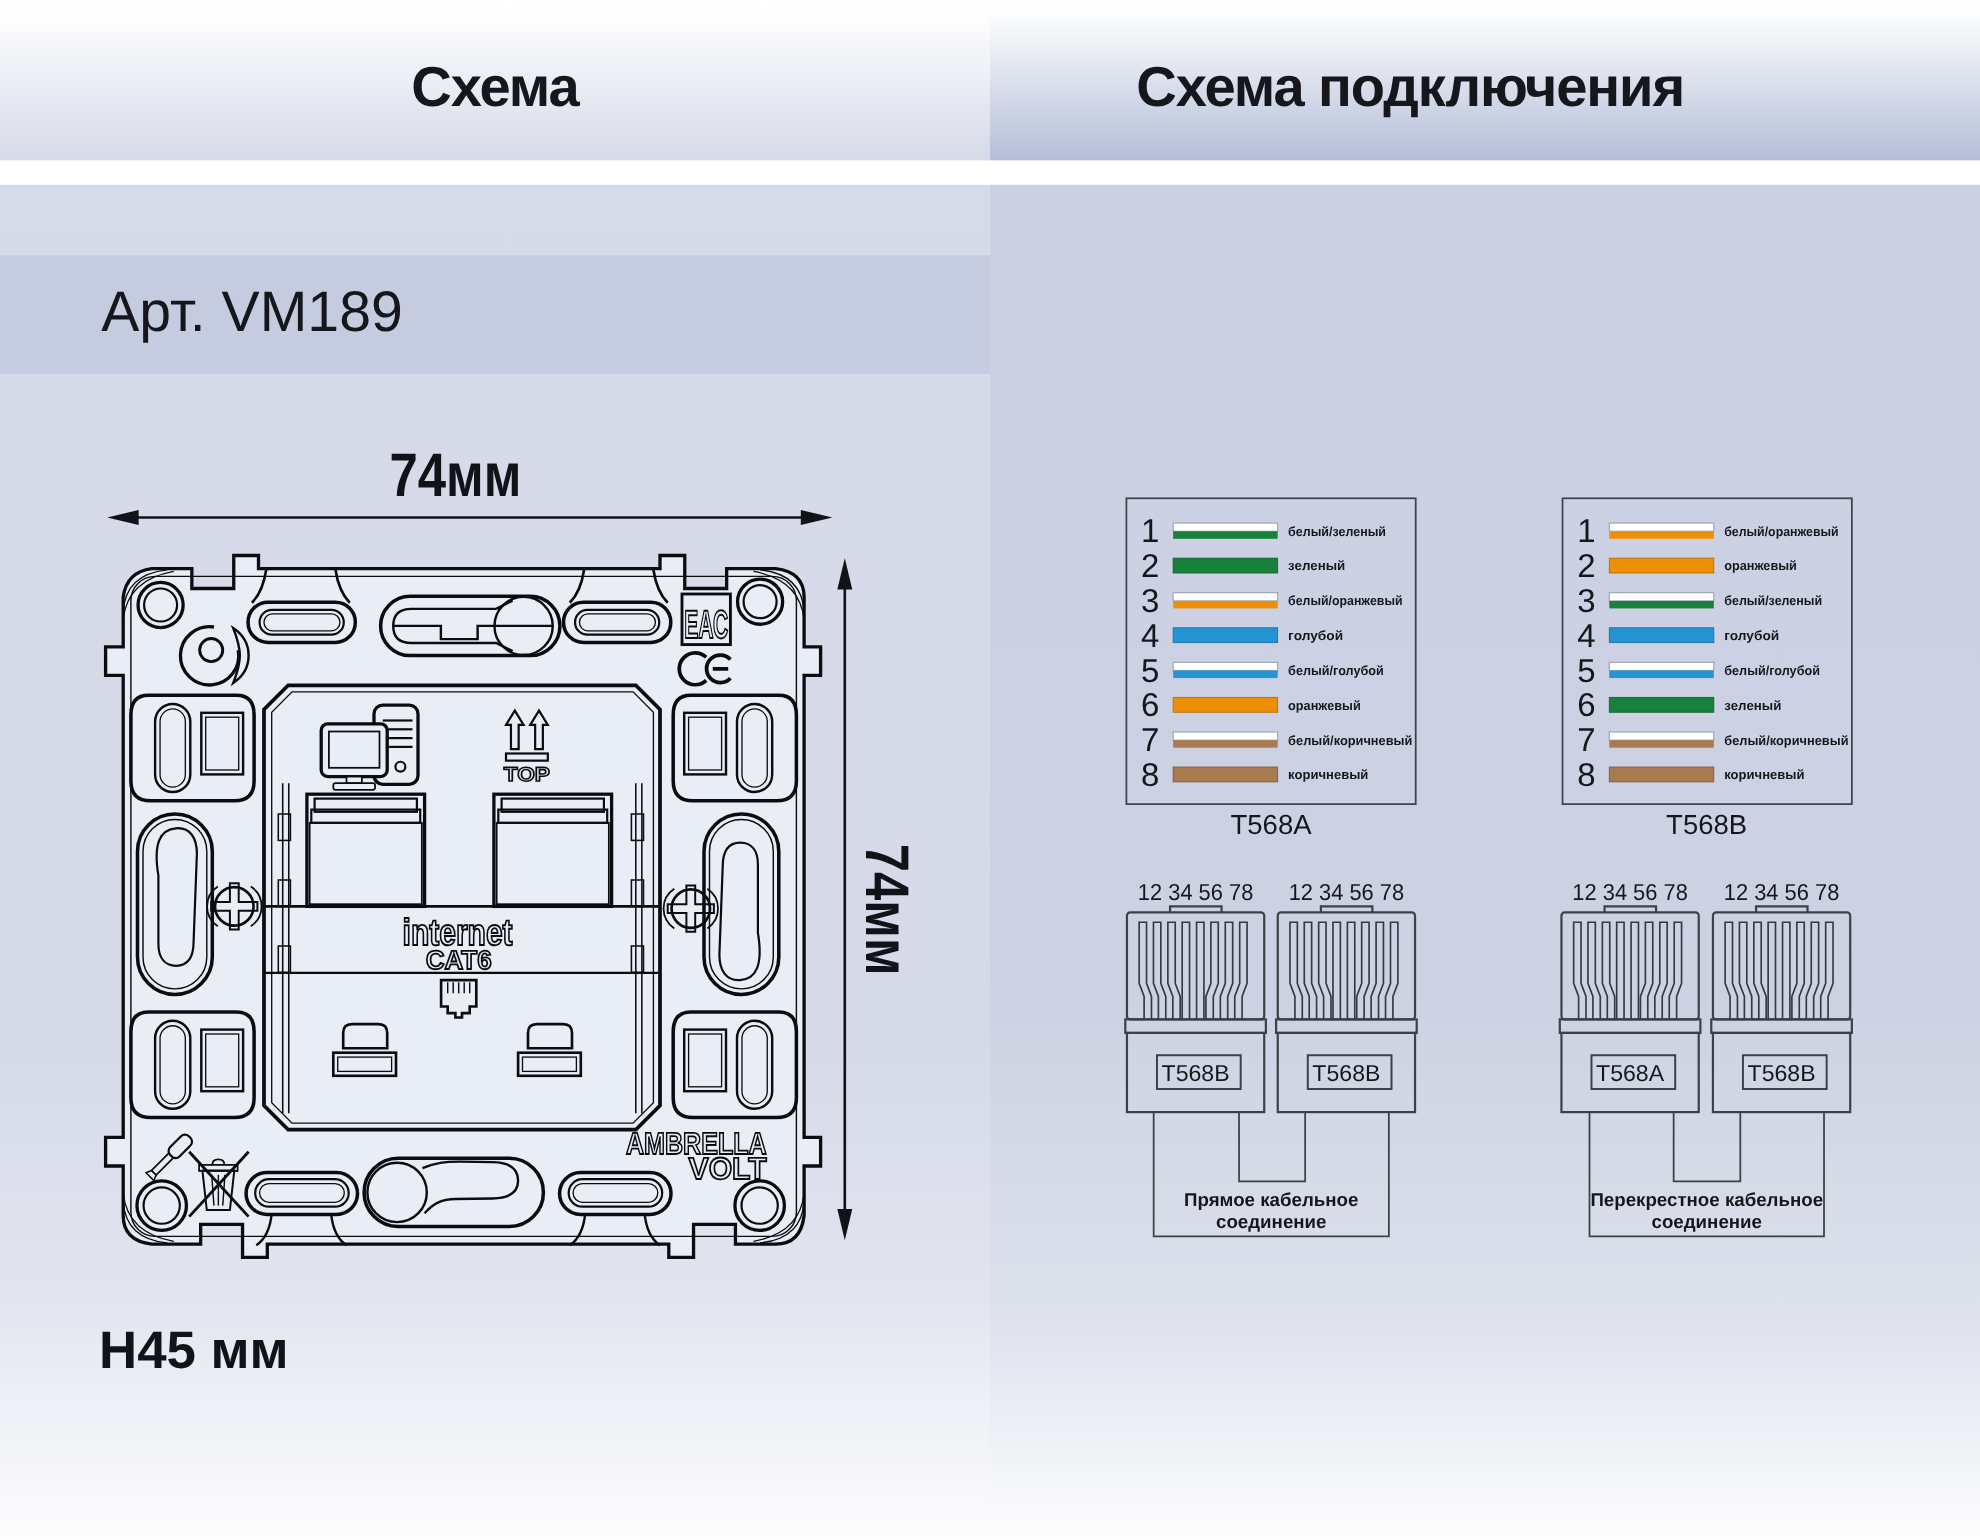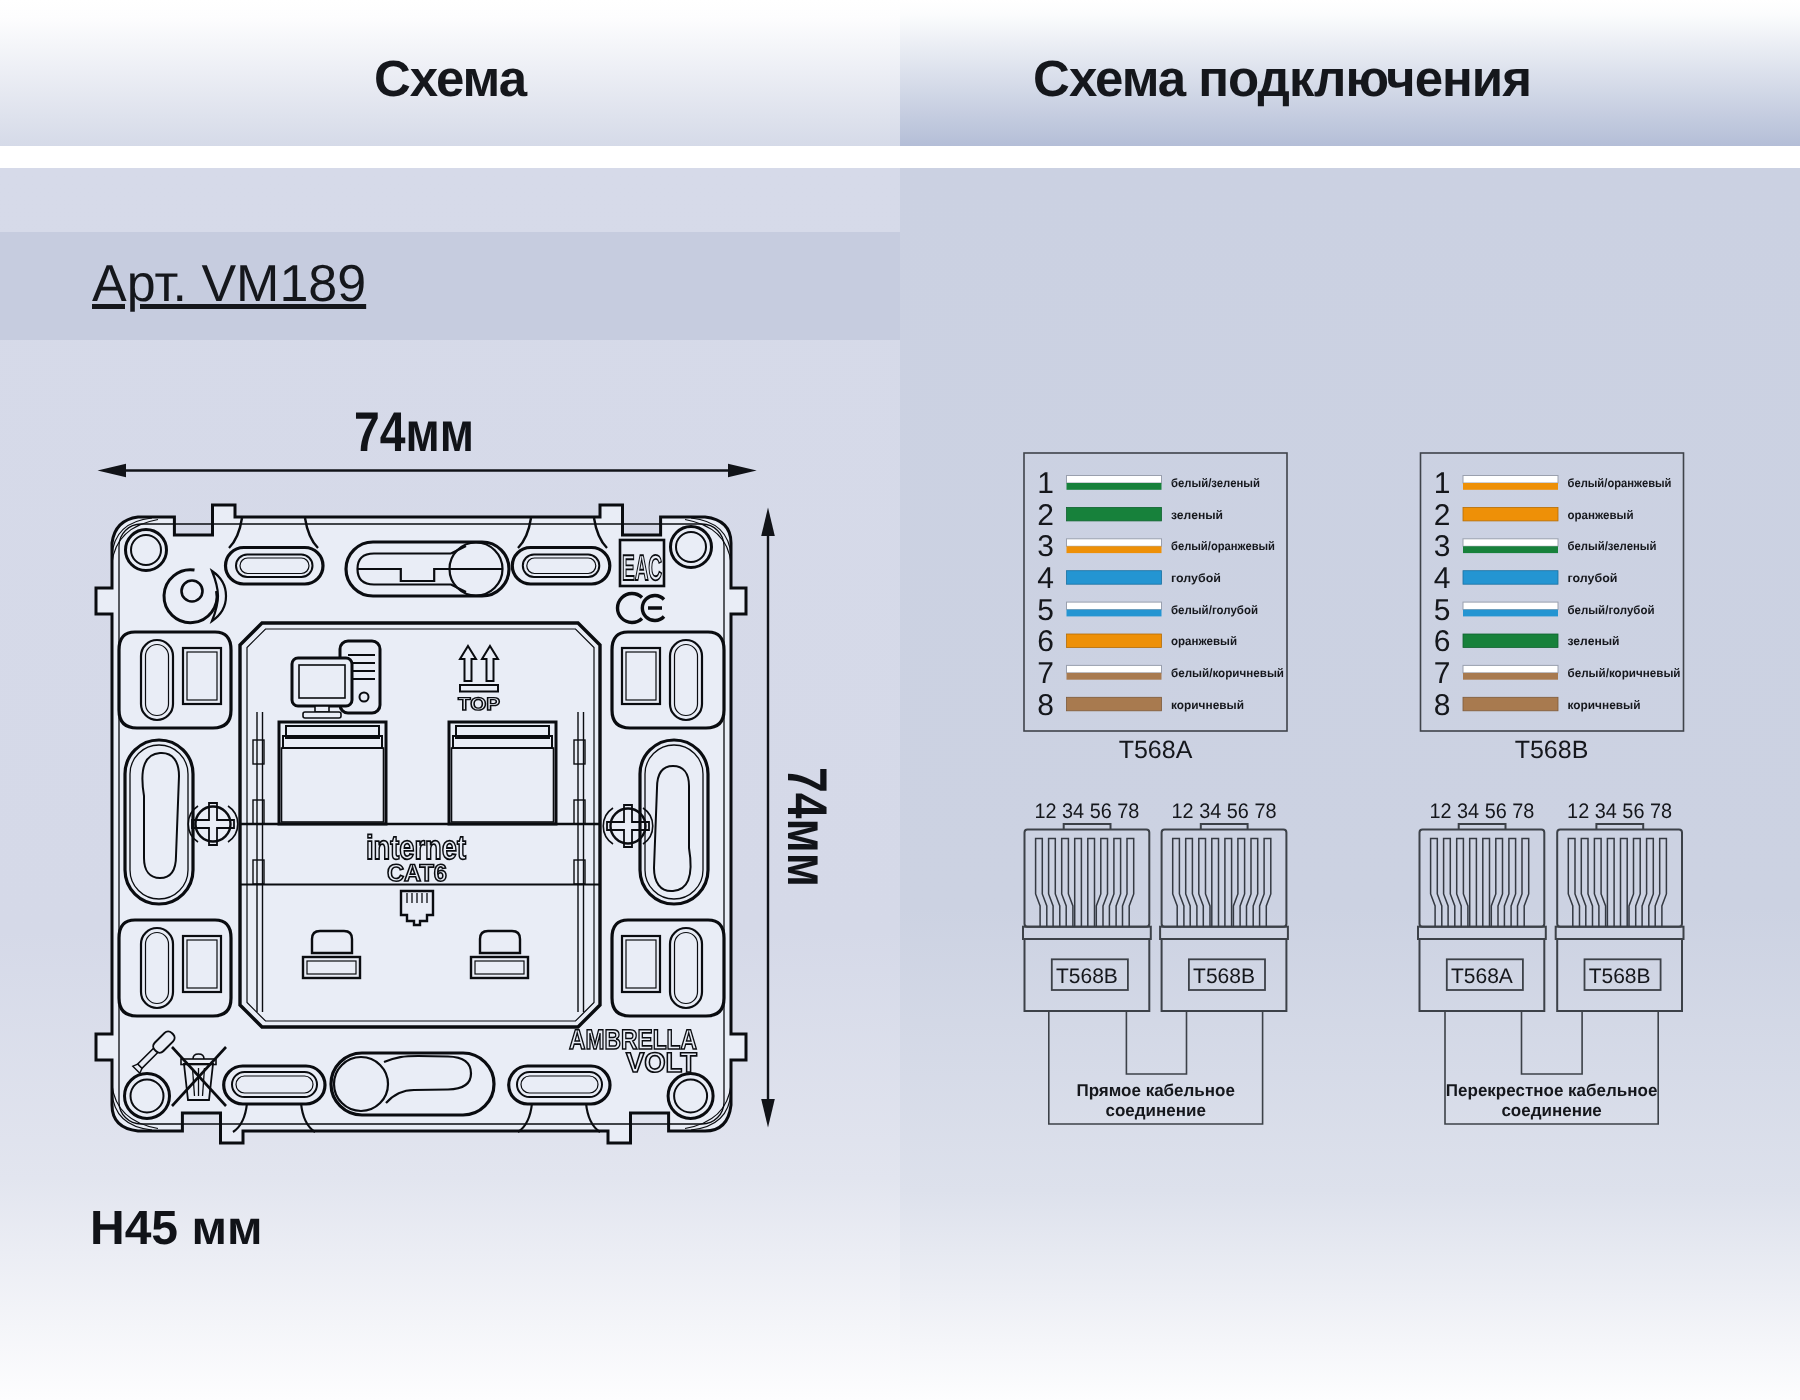--- a/index.html
+++ b/index.html
@@ -12,21 +12,21 @@
   .hdrR{left:900px;top:0;width:900px;height:146px;
         background:linear-gradient(180deg,#ffffff 0%,#fbfcfd 10%,#b4bed7 100%);}
   .hdrTxt{width:100%;text-align:center;top:49px;font-size:51px;font-weight:bold;
           color:#15171c;letter-spacing:-1px;}
   .whiteband{left:0;top:146px;width:1800px;height:22px;background:#ffffff;}
   .bodyL{left:0;top:168px;width:900px;height:1232px;
          background:linear-gradient(180deg,#d6dae9 0%,#d5d9e8 62%,#e2e5ef 82%,#fdfdfe 100%);}
   .bodyR{left:900px;top:168px;width:900px;height:1232px;
          background:linear-gradient(180deg,#cbd1e2 0%,#ccd2e2 60%,#dde1ec 83%,#fdfdfe 100%);}
   .artband{left:0;top:232px;width:900px;height:108px;background:#c6ccdf;}
-  .artTxt{left:92px;top:254px;font-size:52px;color:#15171c;text-decoration:underline;}
+  .artTxt{left:92px;top:254px;font-size:52px;color:#15171c;}
   svg{position:absolute;}
   text{font-family:"Liberation Sans", sans-serif;}
 </style>
 </head>
 <body>
 
 <div class="abs hdrL"></div>
 
 <div class="abs hdrR"></div>
 

